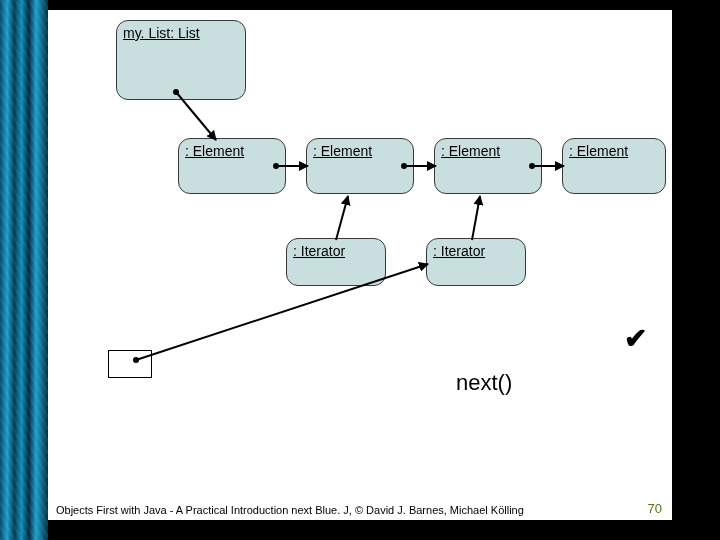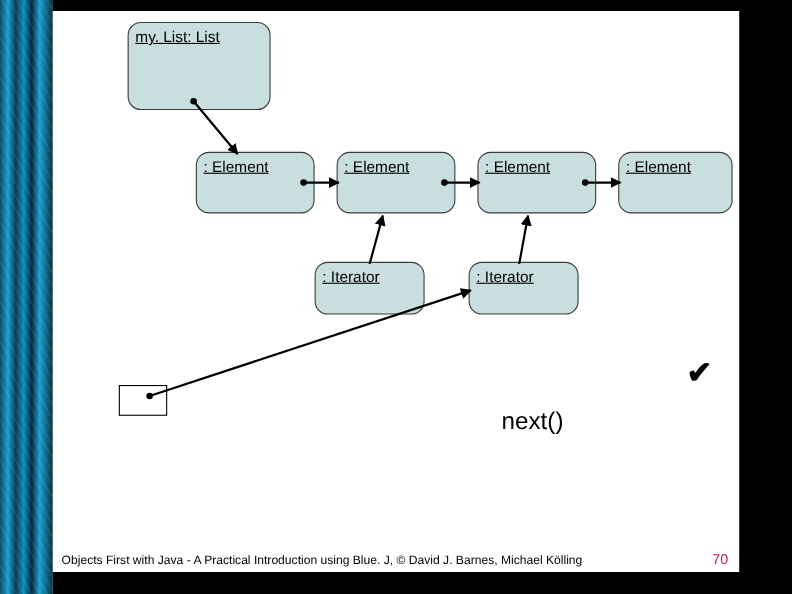--- a/index.html
+++ b/index.html
@@ -72,21 +72,21 @@
     left: 0;
     bottom: 4px;
     width: 624px;
     font-size: 11px;
     color: #000;
     text-align: left;
     padding: 0 8px;
     box-sizing: border-box;
   }
   .pagenum {
-    position:absolute; right:10px; bottom:4px; font-size:13px; color:#be185d;
+    position:absolute; right:10px; bottom:4px; font-size:13px; color:#4d7c0f;
   }
 
   .hasnext {
     position:absolute;
     color:#000;
     font-size:22px;
   }
   .check {
     position:absolute;
     color:#000;
@@ -166,17 +166,17 @@
         <circle cx="484" cy="156" r="3" fill="#000"></circle>
 
         <line x1="288" y1="230" x2="300" y2="186" stroke="#000" stroke-width="2" marker-end="url(#arrowHead)"></line>
 
         <line x1="424" y1="230" x2="432" y2="186" stroke="#000" stroke-width="2" marker-end="url(#arrowHead)"></line>
 
         <line x1="88" y1="350" x2="380" y2="254" stroke="#000" stroke-width="2" marker-end="url(#arrowHead)"></line>
         <circle cx="88" cy="350" r="3" fill="#000"></circle>
       </svg>
 
-      <div class="footer">Objects First with Java - A Practical Introduction using Blue. J, © David J. Barnes, Michael Kölling</div>
+      <div class="footer">Objects First with Java - A Practical Introduction next Blue. J, © David J. Barnes, Michael Kölling</div>
       <div class="pagenum">70</div>
     </div>
   </div>
 </div>
 
 </body></html>

